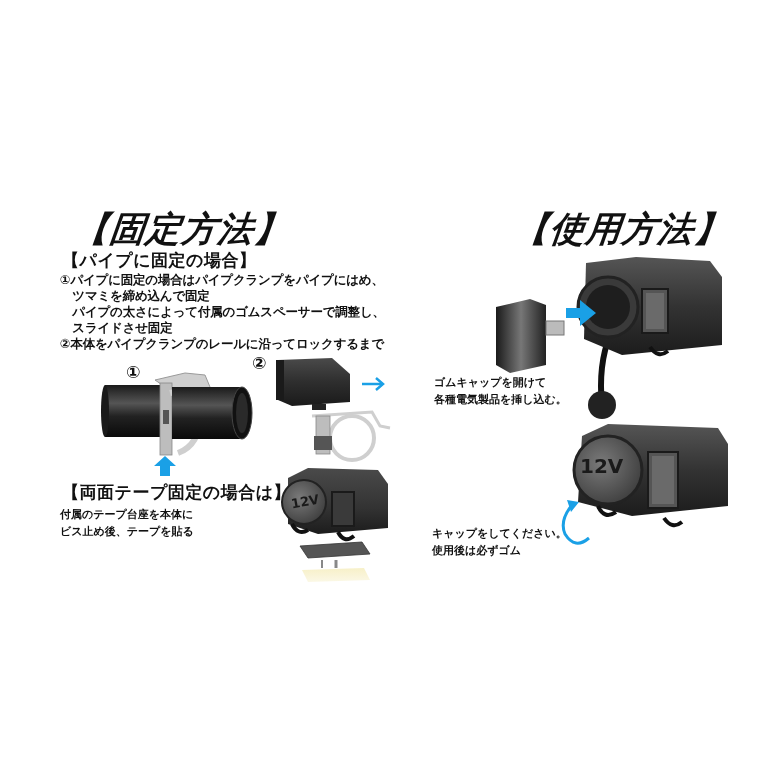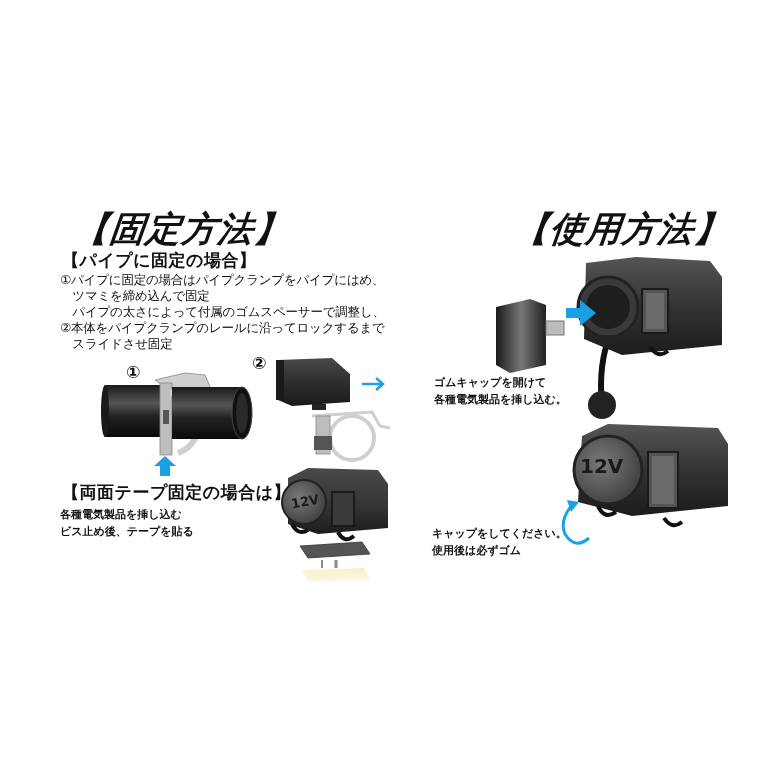--- a/index.html
+++ b/index.html
@@ -2,38 +2,38 @@
 <html><head>
 <meta charset="utf-8">
 <style>
   html, body { margin: 0; padding: 0; background: #ffffff; }
   body { width: 780px; height: 780px; position: relative; overflow: hidden;
          font-family: "DejaVu Sans", "Liberation Sans", sans-serif; color: #111; }
   .abs { position: absolute; }
   .big-title { font-size: 35px; font-weight: 900; letter-spacing: 1px; font-style: italic;
                transform: skewX(-6deg); color: #111; white-space: nowrap; line-height: 1; }
   .sub-title { font-size: 17px; font-weight: bold; white-space: nowrap; line-height: 1; letter-spacing: 0.5px; }
-  .step-line { font-size: 12.5px; font-weight: normal; white-space: nowrap; line-height: 16px; letter-spacing: -0.2px; }
+  .step-line { font-size: 12.5px; font-weight: bold; white-space: nowrap; line-height: 16px; letter-spacing: -0.2px; }
   .small-text { font-size: 11px; font-weight: bold; white-space: nowrap; line-height: 17px; }
   .circ-num { font-size: 17px; font-weight: bold; line-height: 1; }
   svg { position: absolute; overflow: visible; }
 </style>
 </head>
 <body>
 
 <div class="abs big-title" style="left:74px; top:212px;">【固定方法】</div>
 
 <div class="abs sub-title" style="left:62px; top:252px;text-align:right;">【パイプに固定の場合】</div>
 
 <div class="abs" style="left:60px; top:272px;">
   <div class="step-line">①パイプに固定の場合はパイプクランプをパイプにはめ、</div>
   <div class="step-line">　ツマミを締め込んで固定</div>
   <div class="step-line">　パイプの太さによって付属のゴムスペーサーで調整し、</div>
+  <div class="step-line">　スライドさせ固定</div>
   <div class="step-line">②本体をパイプクランプのレールに沿ってロックするまで</div>
-  <div class="step-line">　スライドさせ固定</div>
 </div>
 
 <div class="abs circ-num" style="left:126px; top:364px;">①</div>
 <svg style="left:100px; top:365px;" width="160" height="100" viewBox="0 0 160 100">
   <defs>
     <linearGradient id="pipeG" x1="0" y1="0" x2="0" y2="1">
       <stop offset="0" stop-color="#1a1a1a"></stop>
         <stop offset="0.35" stop-color="#555"></stop>
         <stop offset="0.6" stop-color="#222"></stop>
         <stop offset="1" stop-color="#0a0a0a"></stop>
@@ -77,21 +77,21 @@
   <rect x="44" y="62" width="14" height="38" fill="#bdbdbd" stroke="#888" stroke-width="0.8"></rect>
   <rect x="42" y="82" width="18" height="14" fill="#555"></rect>
 </svg>
 <svg style="left:362px; top:377px;" width="24" height="14" viewBox="0 0 24 14">
   <line x1="0" y1="7" x2="20" y2="7" stroke="#1aa0e6" stroke-width="2.5"></line>
   <polyline points="14,1 21,7 14,13" fill="none" stroke="#1aa0e6" stroke-width="2.5"></polyline>
 </svg>
 
 <div class="abs sub-title" style="left:62px; top:484px;">【両面テープ固定の場合は】</div>
 <div class="abs" style="left:60px; top:506px;">
-  <div class="small-text">各種電気製品を挿し込む</div>
+  <div class="small-text">付属のテープ台座を本体に</div>
   <div class="small-text">ビス止め後、テープを貼る</div>
 </div>
 
 <svg style="left:278px; top:464px;" width="115" height="120" viewBox="0 0 115 120">
   <defs>
     <linearGradient id="bodyG2" x1="0" y1="0" x2="0" y2="1">
       <stop offset="0" stop-color="#4a4a4a"></stop>
         <stop offset="0.6" stop-color="#333"></stop>
         <stop offset="1" stop-color="#1c1c1c"></stop>
     </linearGradient>

